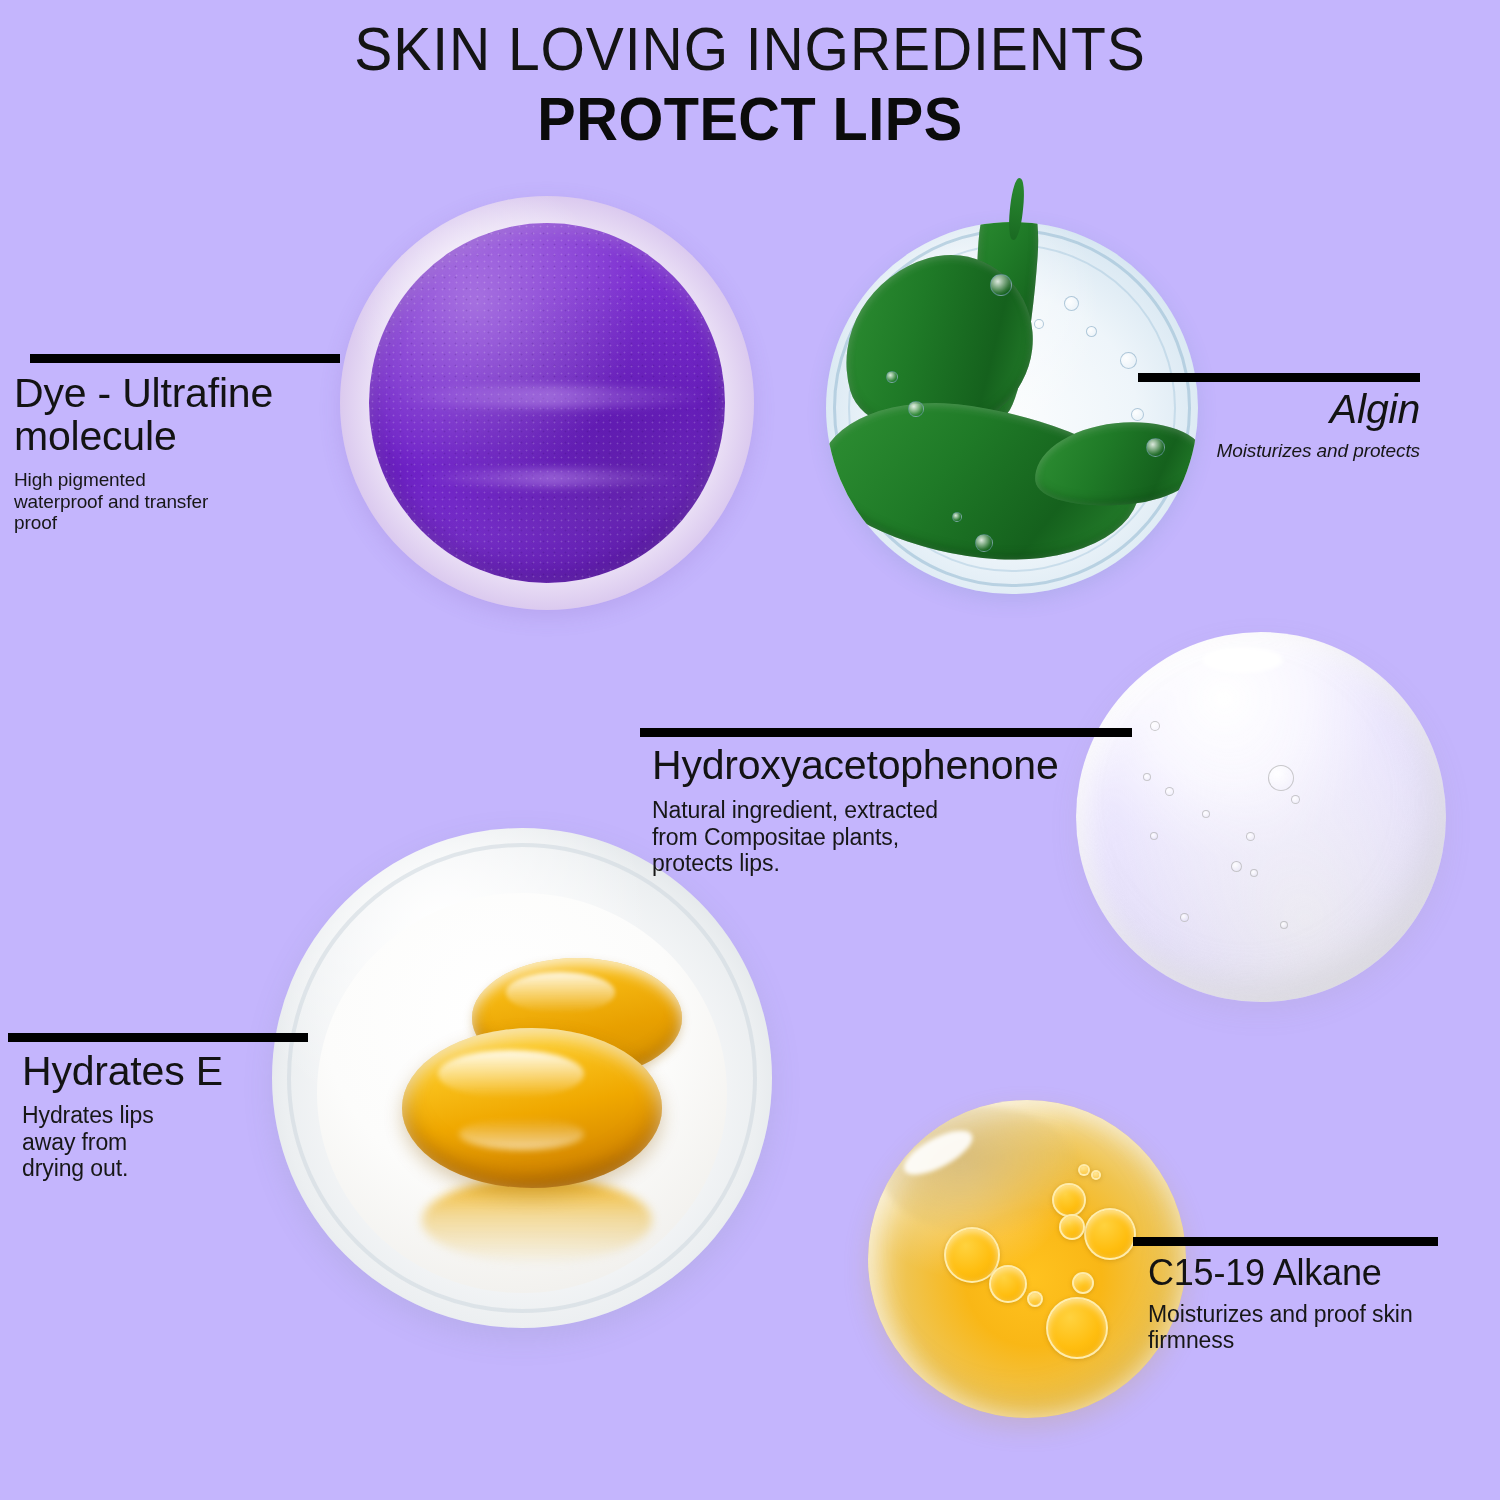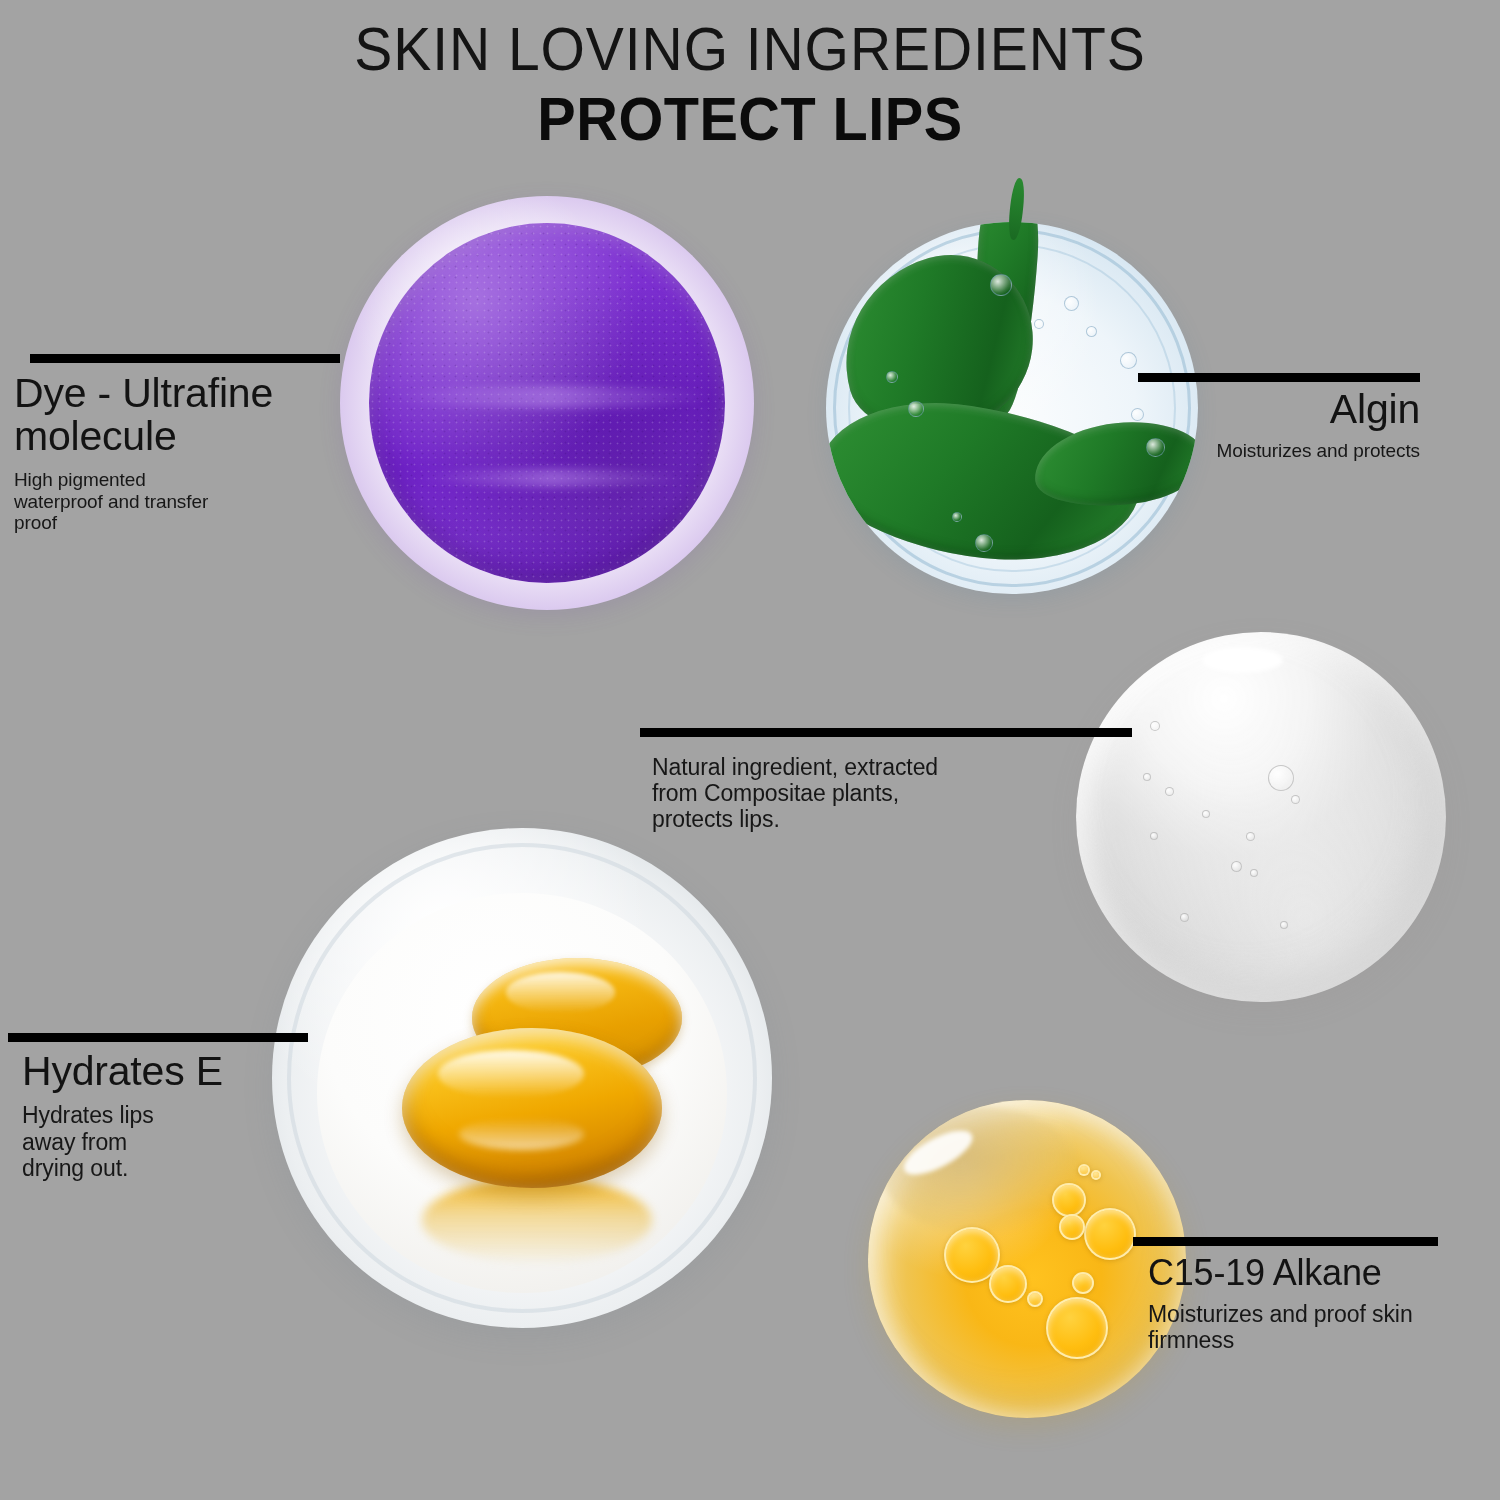--- a/index.html
+++ b/index.html
@@ -10,21 +10,21 @@
     width: 1500px;
     height: 1500px;
     background: #fdeeea;
     font-family: "Liberation Sans", sans-serif;
     overflow: hidden;
   }
   #poster {
     position: relative;
     width: 1500px;
     height: 1500px;
-    background: #a3a3a3;
+    background: #c4b5fd;
     overflow: hidden;
   }
 
   
   .headline {
     position: absolute;
     left: 0;
     top: 18px;
     width: 1500px;
     text-align: center;
@@ -331,21 +331,21 @@
     <div class="bubble" style="left:56%; top:26%; width:8px; height:8px;"></div>
     <div class="bubble" style="left:82%; top:50%; width:11px; height:11px;"></div>
     <div class="bubble" style="left:16%; top:40%; width:10px; height:10px;"></div>
     <div class="bubble" style="left:22%; top:48%; width:14px; height:14px;"></div>
     <div class="bubble" style="left:86%; top:58%; width:17px; height:17px;"></div>
     <div class="bubble" style="left:40%; top:84%; width:16px; height:16px;"></div>
     <div class="bubble" style="left:34%; top:78%; width:8px; height:8px;"></div>
   </div>
   <div class="stem" style="left:1010px; top:178px; width:13px; height:62px; border-radius:46%; transform:rotate(6deg);"></div>
   <div class="leader" style="left:1138px; top:373px; width:282px;"></div>
-  <div class="label align-right" style="left:1060px; top:388px; width:360px;">
+  <div class="label align-right" style="left:1060px; top:388px; width:360px;font-style:italic;">
     <div class="title" style="font-size:41px;">Algin</div>
     <div class="desc" style="font-size:19px; margin-top:9px;">Moisturizes and protects</div>
   </div>
 
   <div class="visual droplet-clear">
     <div class="hilite"></div>
     <div class="microb" style="left:52%; top:36%; width:24px; height:24px;"></div>
     <div class="microb" style="left:20%; top:24%; width:8px; height:8px;"></div>
     <div class="microb" style="left:24%; top:42%; width:7px; height:7px;"></div>
     <div class="microb" style="left:18%; top:38%; width:6px; height:6px;"></div>
@@ -353,20 +353,21 @@
     <div class="microb" style="left:46%; top:54%; width:7px; height:7px;"></div>
     <div class="microb" style="left:42%; top:62%; width:9px; height:9px;"></div>
     <div class="microb" style="left:47%; top:64%; width:6px; height:6px;"></div>
     <div class="microb" style="left:58%; top:44%; width:7px; height:7px;"></div>
     <div class="microb" style="left:20%; top:54%; width:6px; height:6px;"></div>
     <div class="microb" style="left:28%; top:76%; width:7px; height:7px;"></div>
     <div class="microb" style="left:55%; top:78%; width:6px; height:6px;"></div>
   </div>
   <div class="leader" style="left:640px; top:728px; width:492px;"></div>
   <div class="label" style="left:652px; top:744px; width:520px;">
+    <div class="title" style="font-size:41px;">Hydroxyacetophenone</div>
     <div class="desc" style="font-size:23px; margin-top:10px; max-width:300px;">Natural ingredient, extracted from Compositae plants, protects lips.</div>
   </div>
 
   <div class="visual bowl-vite">
     <div class="glassrim"></div>
     <div class="inner"></div>
     <div class="capsule cap-reflect"></div>
     <div class="capsule cap-top">
       <div class="gl"></div>
     </div>

